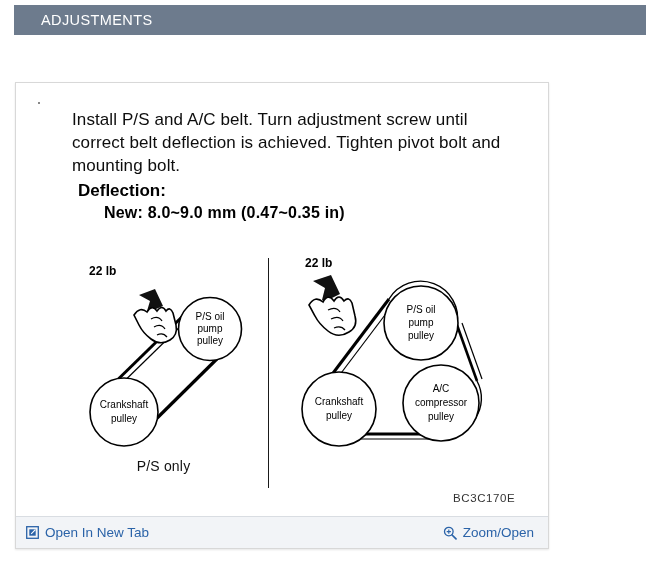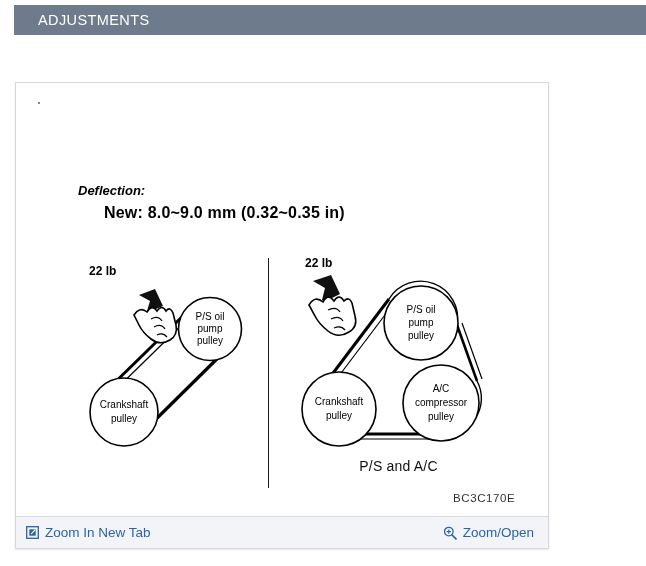--- a/index.html
+++ b/index.html
@@ -23,23 +23,22 @@
     right: 0;
     height: 30px;
     background: #6d7b8d;
     display: flex;
     align-items: center;
   }
   .header-title {
     color: #ffffff;
     font-size: 14.5px;
     letter-spacing: 0.4px;
-    padding-left: 16px;
-    font-family: "Liberation Sans", sans-serif;
-    margin-left: 8px;
+    padding-left: 27px;
+    font-family: "Liberation Sans", sans-serif;
   }
 
   
   .card {
     position: absolute;
     left: 15px;
     top: 82px;
     width: 534px;
     height: 467px;
     background: #ffffff;
@@ -80,24 +79,23 @@
 
   
   .spec-block {
     position: absolute;
     left: 62px;
     top: 97px;
     font-family: "Liberation Sans", sans-serif;
     color: #000;
   }
   .spec-title {
-    font-size: 13px;
+    font-size: 17px;
     font-weight: bold;
     line-height: 22px;
-    font-style: italic;
   }
   .spec-line {
     font-size: 16px;
     font-weight: bold;
     line-height: 21px;
     padding-left: 26px;
     letter-spacing: 0.2px;
   }
 
   
@@ -187,24 +185,25 @@
 <div class="header-bar">
   <span class="header-title">ADJUSTMENTS</span>
 </div>
 
 <div class="card">
 
   <div class="doc-body">
 
     <div class="bullet-dot"></div>
 
+    <p class="instruction">Install P/S and A/C belt. Turn adjustment screw until correct belt deflection is achieved. Tighten pivot bolt and mounting bolt.</p>
 
     <div class="spec-block">
       <div class="spec-title">Deflection:</div>
-      <div class="spec-line">New:  8.0~9.0 mm (0.32~0.35 in)</div>
+      <div class="spec-line">New:  8.0~9.0 mm (0.47~0.35 in)</div>
     </div>
 
     <div class="diagrams">
 
       <div class="divider"></div>
 
       <div class="figure left">
         <svg width="185" height="205" viewBox="0 0 185 205">
 
           <g stroke="#000" fill="none">
@@ -230,20 +229,21 @@
           <g>
             <path d="M 68 42 L 84 36 L 92 53 L 85 56 L 88 66 L 76 58 L 79 48 Z" fill="#111"></path>
             <path d="M 63 62 q 6 -9 13 -3 q 5 -8 10 -1 q 5 -7 9 0 q 4 -5 7 2 l 3 12 q 2 10 -6 15 q -10 6 -19 -1 q -8 -6 -12 -14 z" fill="#fff" stroke="#000" stroke-width="1.6"></path>
             <path d="M 80 66 q 7 -4 11 2" fill="none" stroke="#000" stroke-width="1.3"></path>
             <path d="M 83 74 q 7 -4 11 2" fill="none" stroke="#000" stroke-width="1.3"></path>
             <path d="M 86 82 q 6 -3 10 2" fill="none" stroke="#000" stroke-width="1.3"></path>
           </g>
 
           <text x="18" y="22" font-size="12" font-weight="bold">22 lb</text>
         </svg>
+        <div class="fig-caption">P/S only</div>
       </div>
 
       <div class="figure right">
         <svg width="215" height="205" viewBox="0 0 215 205">
           <g stroke="#000" fill="none">
 
             <path d="M 27 140 L 98 46" stroke-width="3"></path>
             <path d="M 32 144 L 103 50" stroke-width="1.2"></path>
 
             <path d="M 166 72 L 186 128" stroke-width="2.6"></path>
@@ -274,40 +274,39 @@
           <g>
             <path d="M 22 28 L 40 22 L 49 41 L 41 45 L 45 56 L 31 47 L 34 35 Z" fill="#111"></path>
             <path d="M 18 52 q 6 -10 14 -3 q 5 -9 11 -1 q 5 -8 10 0 q 5 -5 8 2 l 3 13 q 3 11 -6 16 q -11 7 -21 -1 q -9 -7 -13 -15 z" fill="#fff" stroke="#000" stroke-width="1.6"></path>
             <path d="M 37 57 q 8 -4 12 2" fill="none" stroke="#000" stroke-width="1.3"></path>
             <path d="M 40 66 q 8 -4 12 2" fill="none" stroke="#000" stroke-width="1.3"></path>
             <path d="M 43 75 q 7 -3 11 2" fill="none" stroke="#000" stroke-width="1.3"></path>
           </g>
 
           <text x="14" y="14" font-size="12" font-weight="bold">22 lb</text>
         </svg>
-        <div class="fig-caption">P/S and A/C</div>
       </div>
 
     </div>
 
     <div class="fig-code">BC3C170E</div>
 
   </div>
 
   <div class="footer-bar">
 
     <div class="action">
       <span class="ico">
         <svg width="13" height="13" viewBox="0 0 13 13">
           <rect x="0.7" y="0.7" width="11.6" height="11.6" fill="none" stroke="#2b63a8" stroke-width="1.3"></rect>
           <rect x="3.3" y="3.3" width="6.4" height="6.4" fill="#2b63a8"></rect>
           <path d="M 9.4 3.6 L 5.2 7.8" stroke="#ffffff" stroke-width="1.1"></path>
         </svg>
       </span>
-      <span>Zoom In New Tab</span>
+      <span>Open In New Tab</span>
     </div>
 
     <div class="action">
       <span class="ico">
         <svg width="14" height="14" viewBox="0 0 14 14">
           <circle cx="5.8" cy="5.6" r="4.3" fill="none" stroke="#2b63a8" stroke-width="1.3"></circle>
           <path d="M 9.1 9.0 L 13 12.9" stroke="#2b63a8" stroke-width="1.7" stroke-linecap="round"></path>
           <path d="M 5.8 3.5 L 5.8 7.7 M 3.7 5.6 L 7.9 5.6" stroke="#2b63a8" stroke-width="1.1"></path>
         </svg>
       </span>

